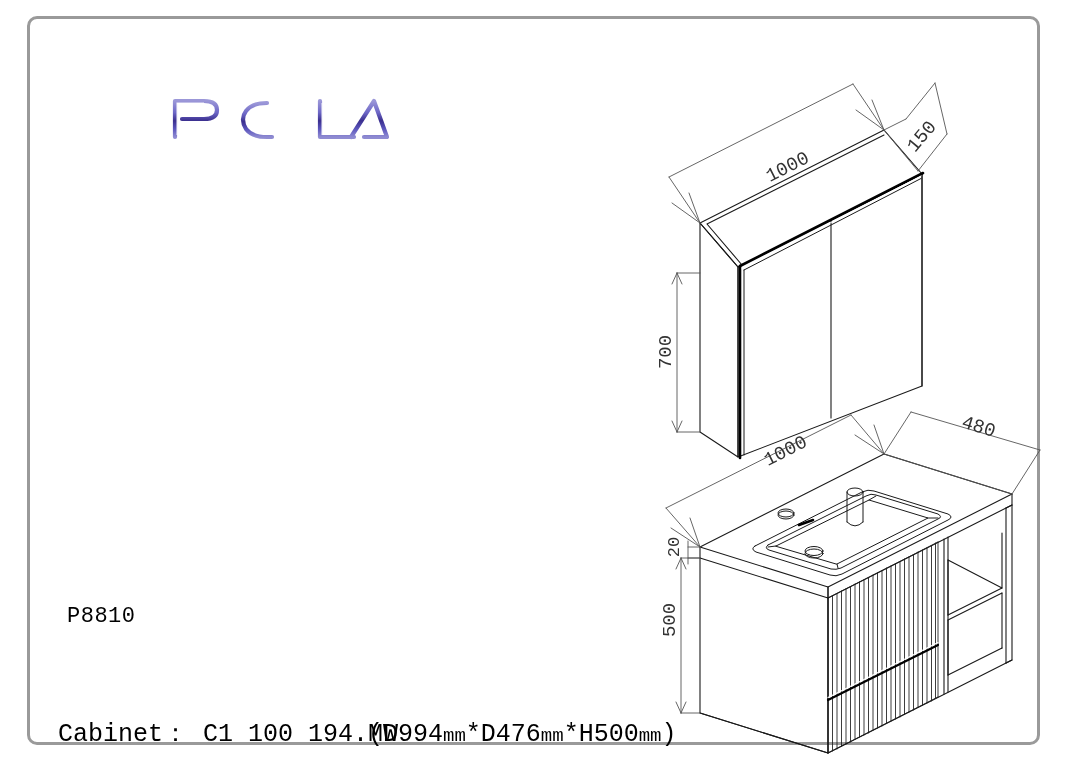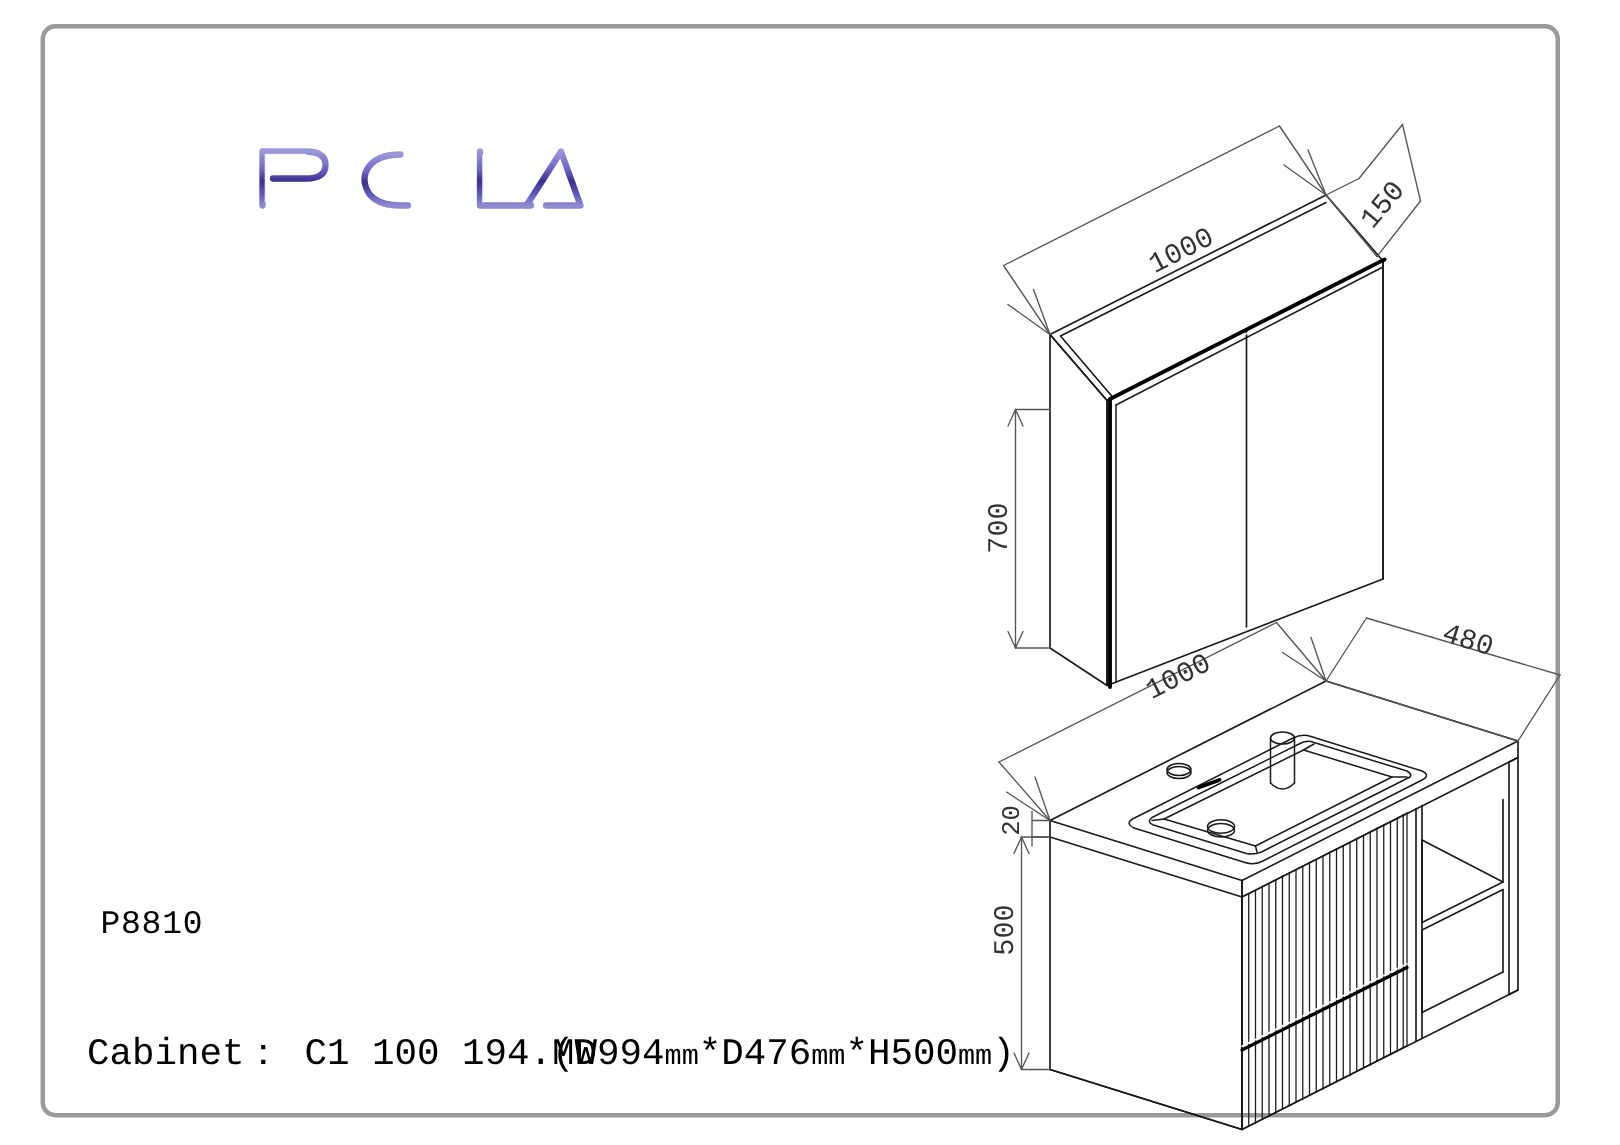--- a/index.html
+++ b/index.html
@@ -68,20 +68,21 @@
     display: flex;
     align-items: baseline;
   }
   #textblock .lbl {
     display: inline-block;
     width: 310px;
     flex: 0 0 310px;
   }
   #textblock .dim {
     display: inline-block;
+    margin-top: 32px;
   }
   .mmu { font-size: 19px; }
 </style>
 </head>
 <body>
 
 <div id="sheet">
 
   <div id="frame"></div>
 

